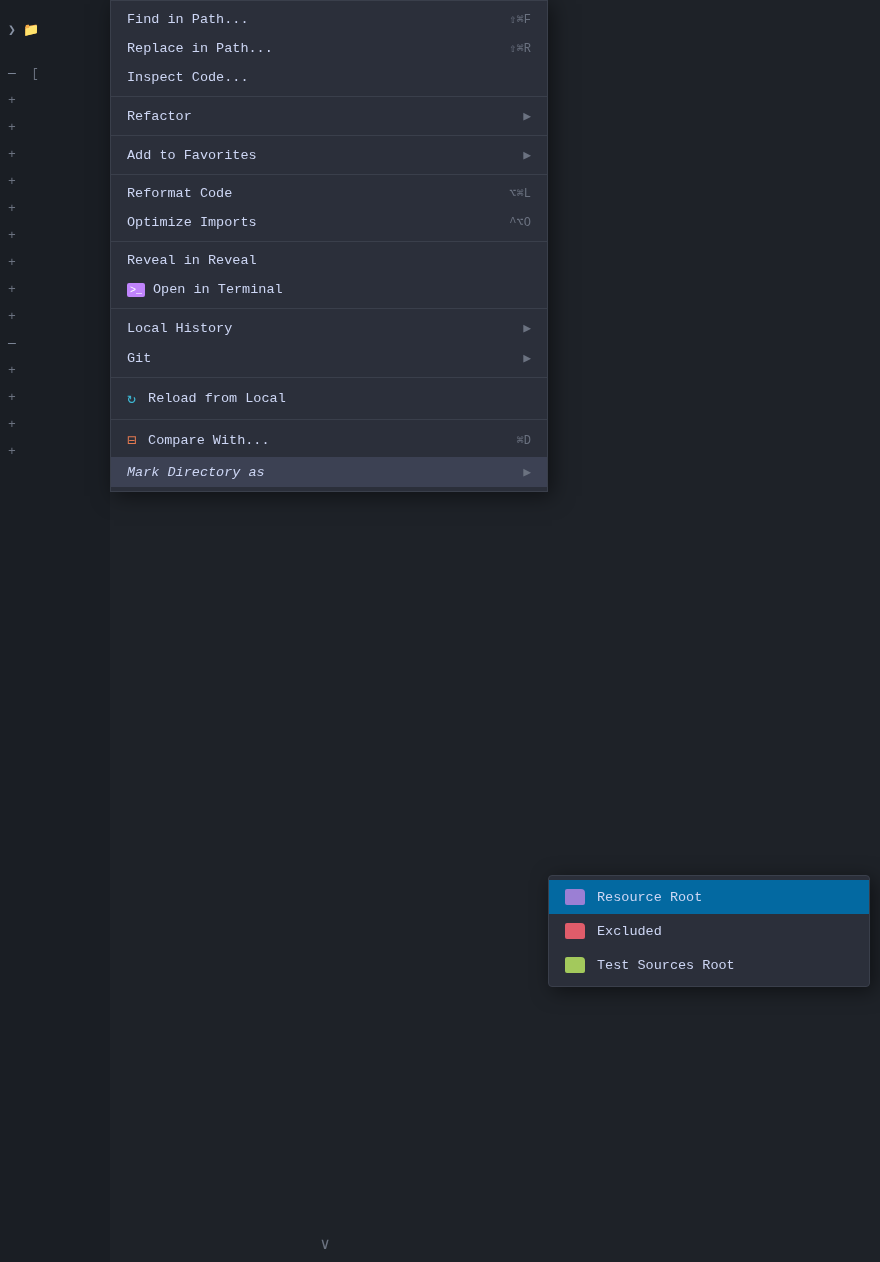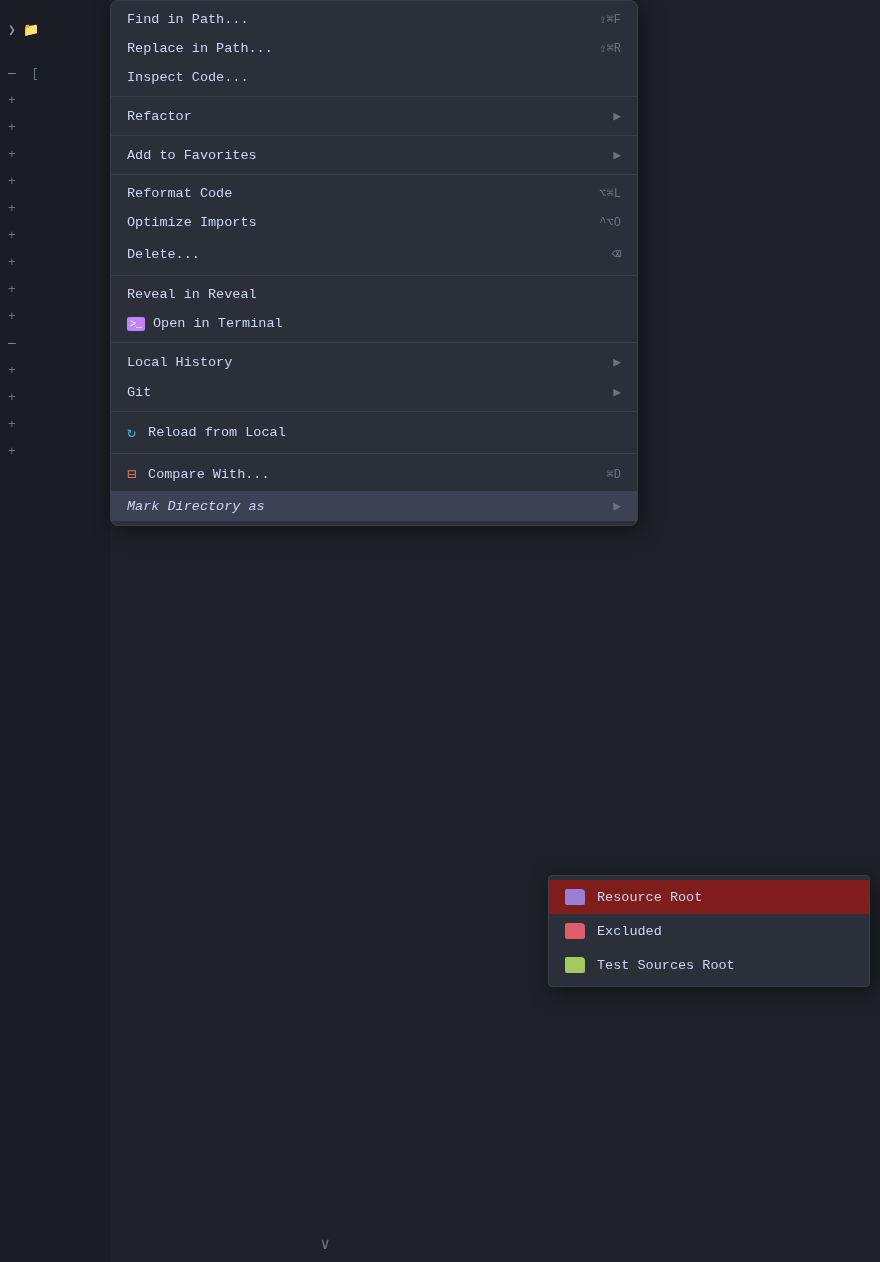--- a/index.html
+++ b/index.html
@@ -38,24 +38,24 @@
       padding: 6px 8px;
       color: #5a6170;
       font-size: 13px;
     }
 
     
     .context-menu {
       position: absolute;
       top: 0;
       left: 110px;
-      width: 528px;
+      width: 438px;
       background: #2b2f3a;
       border: 1px solid #3a3f4b;
-      border-radius: 8px;
+      border-radius: 0;
       padding: 4px 0;
       z-index: 10;
       box-shadow: 4px 4px 20px rgba(0,0,0,0.5);
     }
 
     .menu-item {
       display: flex;
       align-items: center;
       justify-content: space-between;
       padding: 7px 16px;
@@ -128,21 +128,21 @@
       display: flex;
       align-items: center;
       padding: 9px 16px;
       cursor: pointer;
       color: #cdd6f4;
       font-size: 13.5px;
       gap: 12px;
     }
 
     .submenu-item.highlighted {
-      background: #7f1d1d;
+      background: #0369a1;
     }
 
     .folder-icon {
       width: 20px;
       height: 16px;
       border-radius: 2px 4px 2px 2px;
       flex-shrink: 0;
       position: relative;
     }
 
@@ -276,24 +276,20 @@
   <div class="menu-item">
     <span class="item-left">Reformat Code</span>
     <span class="shortcut">⌥⌘L</span>
   </div>
 
   <div class="menu-item">
     <span class="item-left">Optimize Imports</span>
     <span class="shortcut">^⌥O</span>
   </div>
 
-  <div class="menu-item">
-    <span class="item-left">Delete...</span>
-    <span class="shortcut" style="font-size:16px;">⌫</span>
-  </div>
 
   <div class="menu-separator"></div>
 
   <div class="menu-item">
     <span class="item-left">Reveal in Reveal</span>
   </div>
 
   <div class="menu-item">
     <span class="item-left">
       <span class="terminal-icon" style="background:#c084fc; padding: 1px 3px; border-radius:2px; font-size:10px; color:white;">&gt;_</span>

